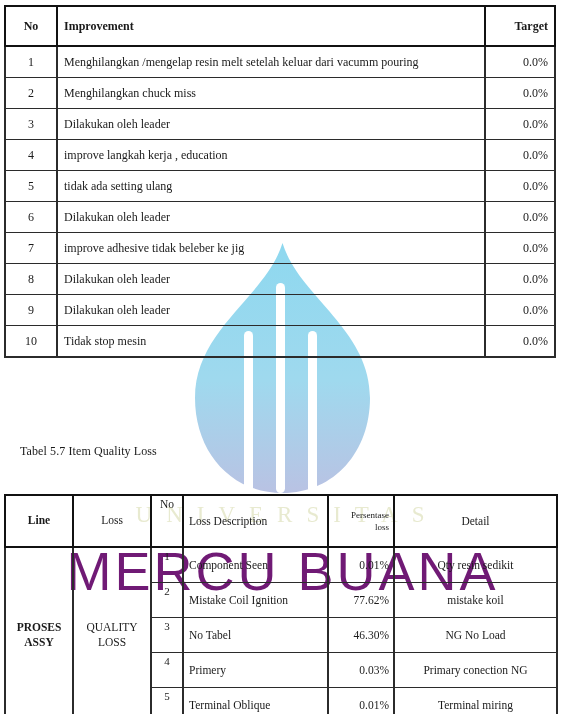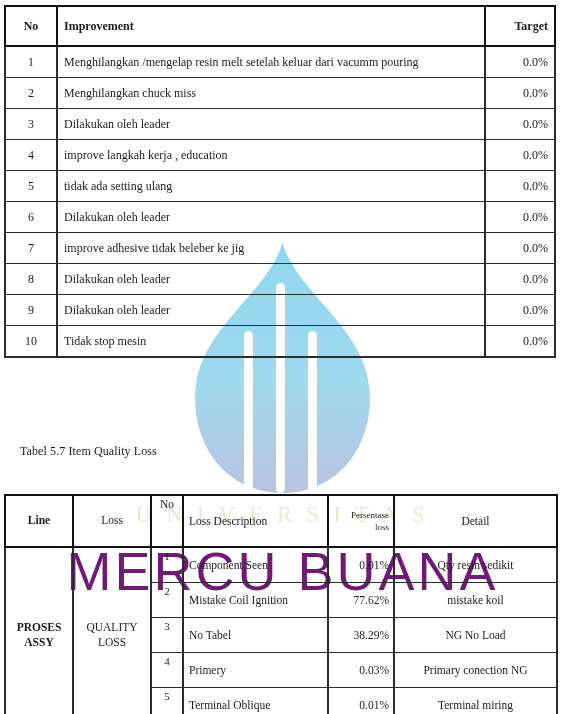--- a/index.html
+++ b/index.html
@@ -325,21 +325,21 @@
       </tr>
       <tr>
         <td class="c-num">2</td>
         <td class="c-desc">Mistake Coil Ignition</td>
         <td class="c-pct">77.62%</td>
         <td class="c-detail">mistake koil</td>
       </tr>
       <tr>
         <td class="c-num">3</td>
         <td class="c-desc">No Tabel</td>
-        <td class="c-pct">38.29%</td>
+        <td class="c-pct">46.30%</td>
         <td class="c-detail">NG No Load</td>
       </tr>
       <tr>
         <td class="c-num">4</td>
         <td class="c-desc">Primery</td>
         <td class="c-pct">0.03%</td>
         <td class="c-detail">Primary conection NG</td>
       </tr>
       <tr>
         <td class="c-num">5</td>

